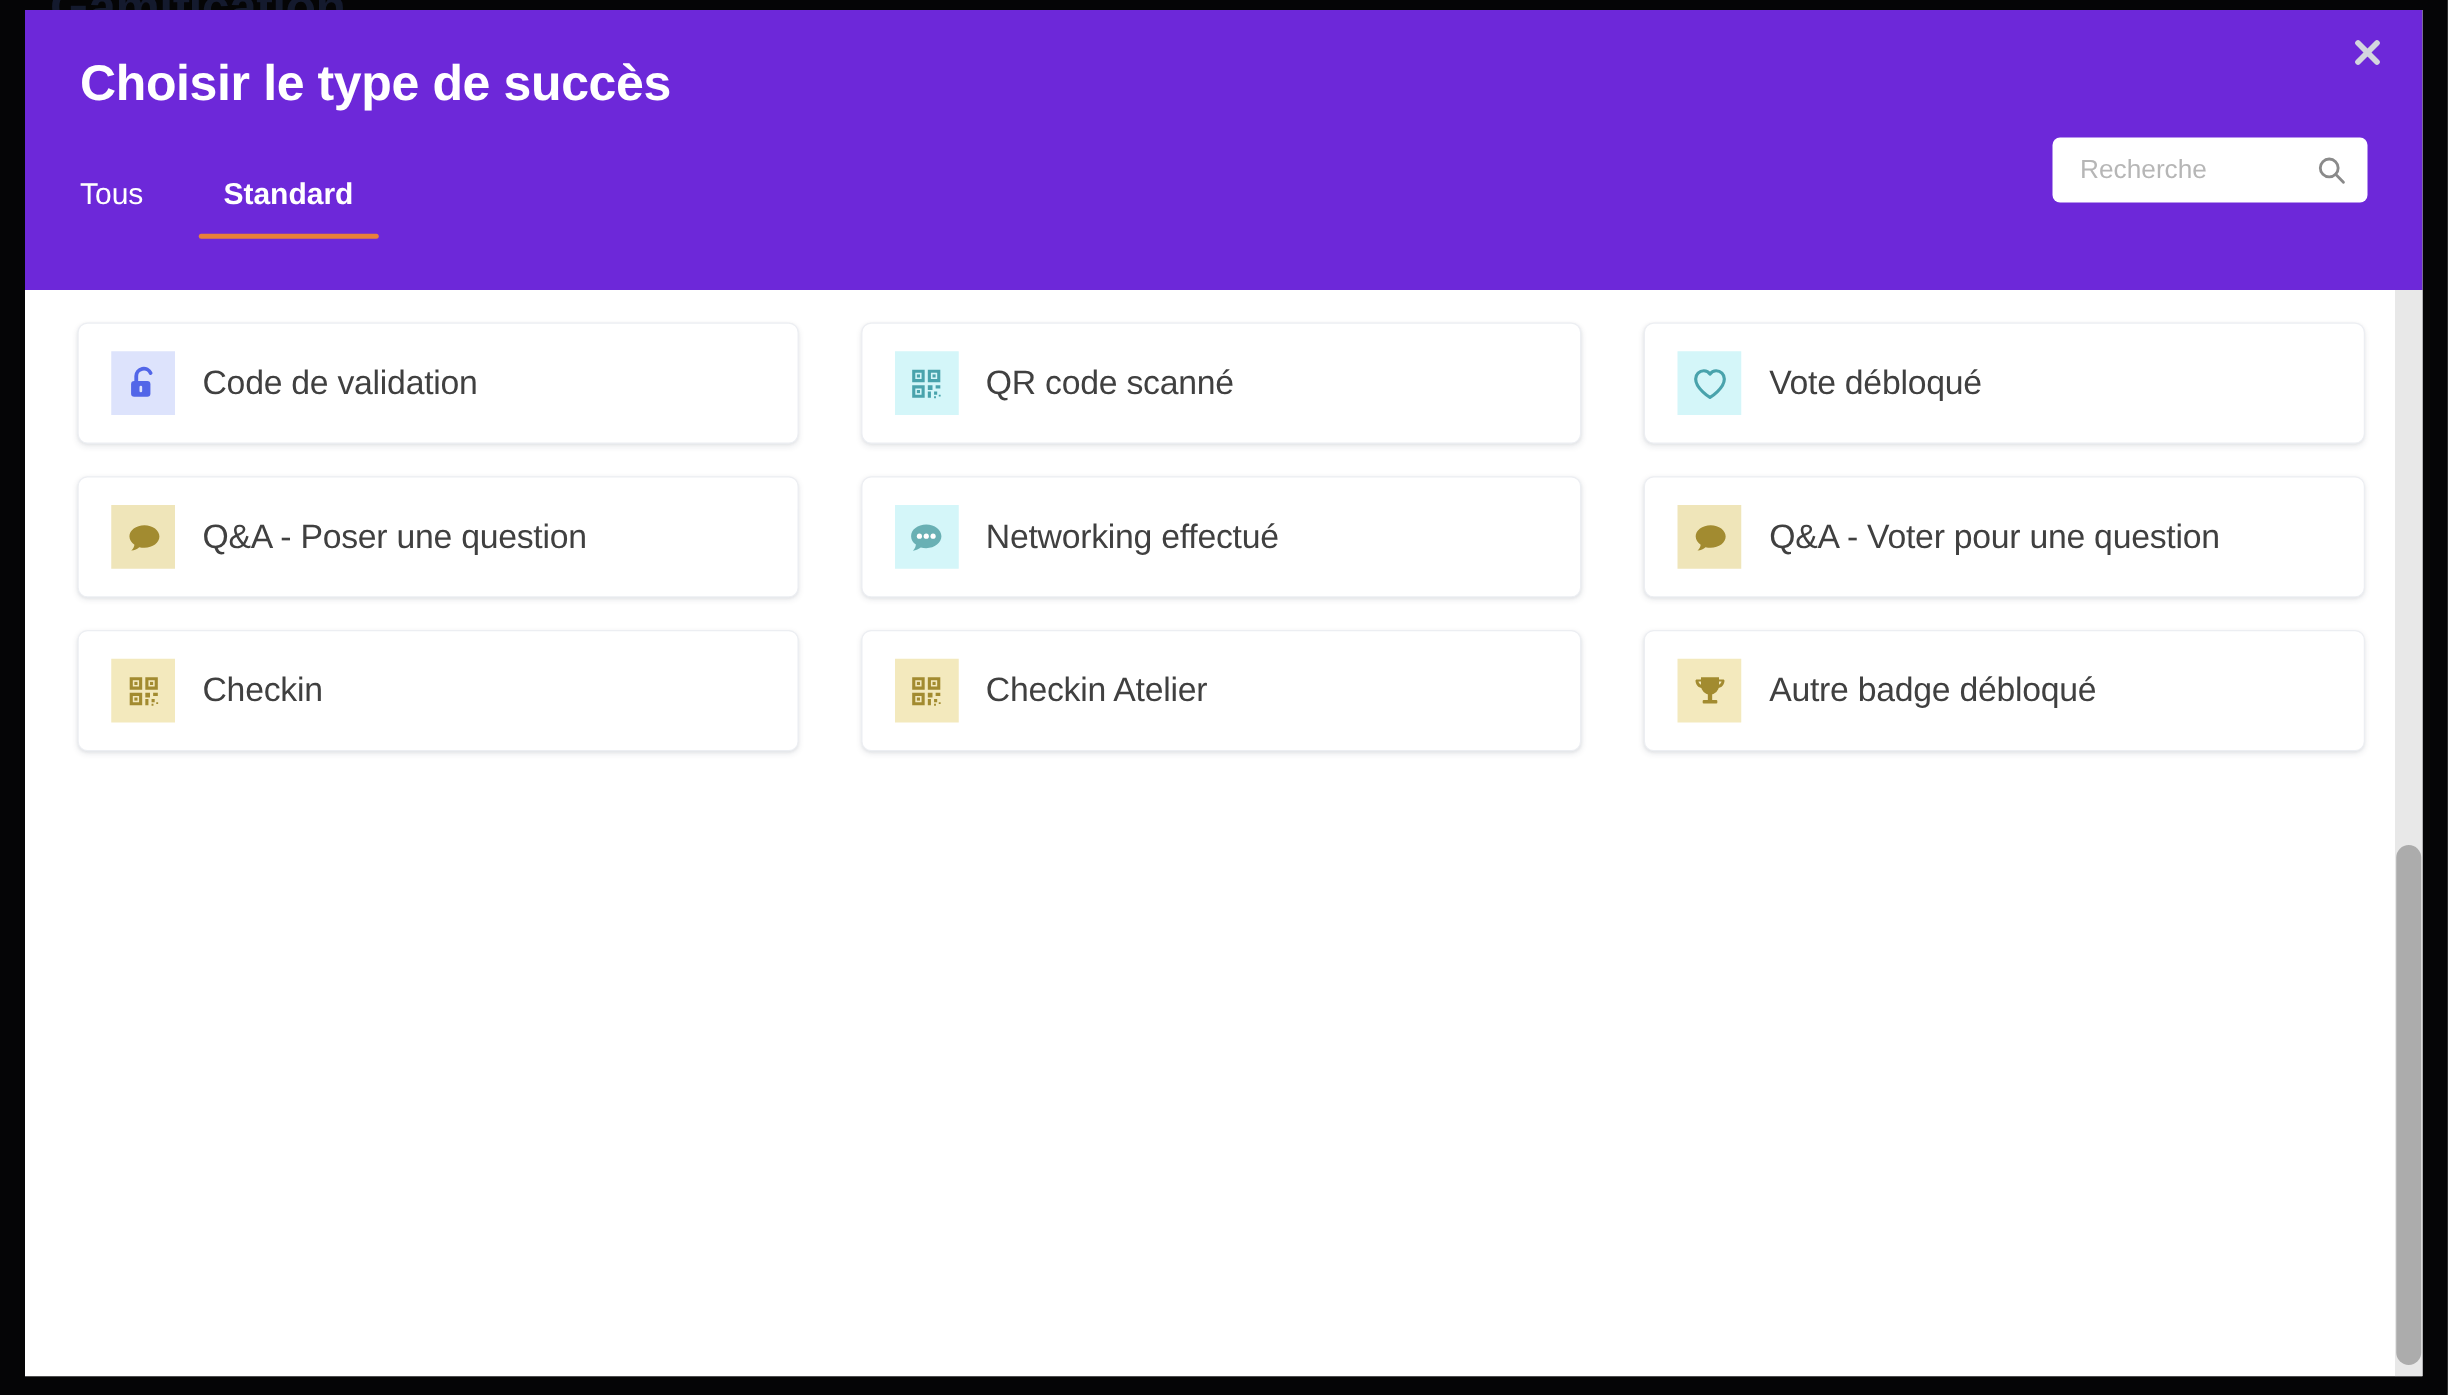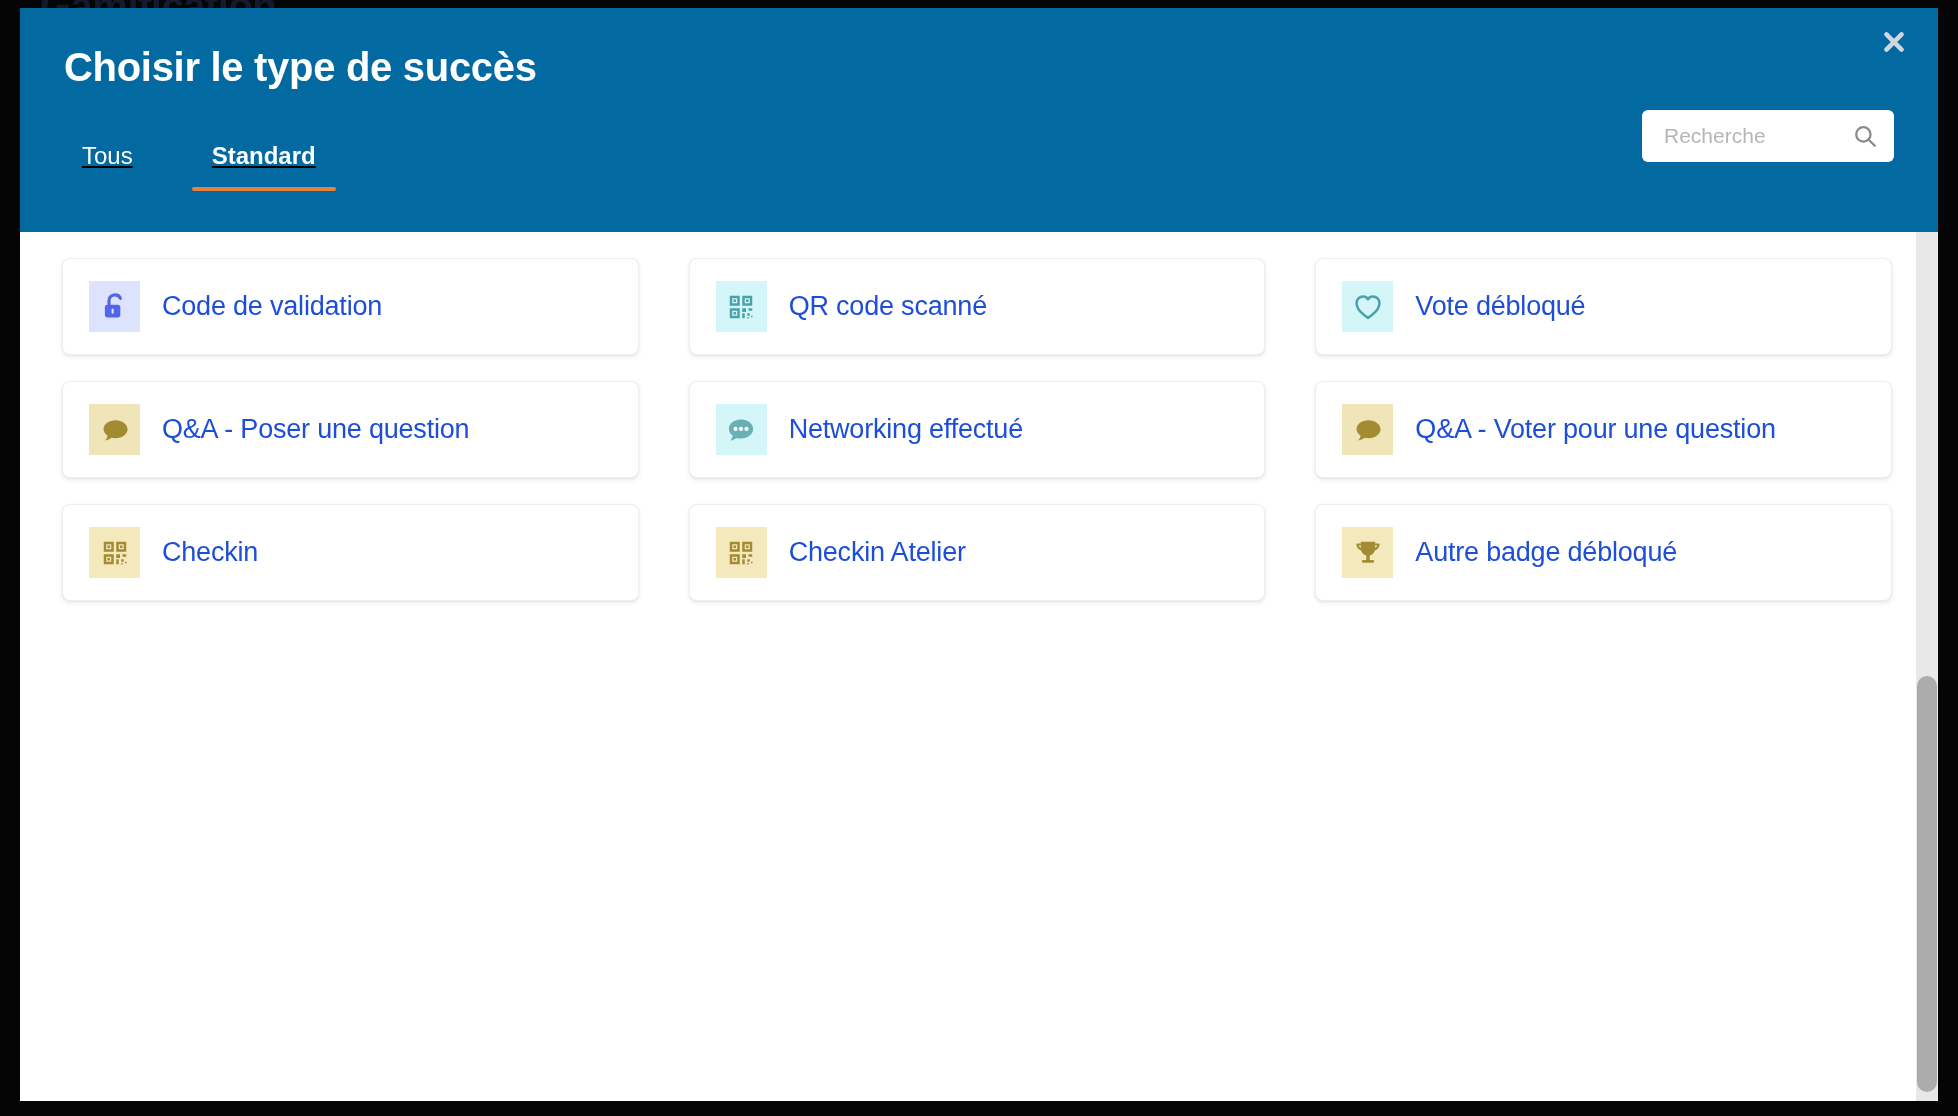--- a/index.html
+++ b/index.html
@@ -48,21 +48,21 @@
     overflow: hidden;
     display: flex;
     flex-direction: column;
   }
 
   
   .modal-header {
     position: relative;
     flex: 0 0 auto;
     height: 224px;
-    background: #0369a1;
+    background: #6d28d9;
     padding: 0 56px;
   }
 
   .modal-title {
     position: absolute;
     left: 44px;
     top: 35px;
     font-size: 40px;
     font-weight: 700;
     color: #ffffff;
@@ -85,26 +85,25 @@
     color: #d3d6de;
     font-size: 34px;
     line-height: 1;
     font-family: "DejaVu Sans", sans-serif;
     font-weight: 400;
   }
 
   
   .tabs {
     position: absolute;
-    left: 48px;
+    left: 30px;
     top: 133px;
     display: flex;
     align-items: flex-start;
-    gap: 15px;
-    text-decoration: underline;
+    gap: 0px;
   }
   .tab {
     position: relative;
     font-size: 24px;
     color: #ffffff;
     padding: 0 32px 20px 32px;
     cursor: pointer;
     white-space: nowrap;
     font-weight: 400;
     line-height: 1.25;
@@ -182,21 +181,21 @@
     width: 51px;
     height: 51px;
     display: flex;
     align-items: center;
     justify-content: center;
   }
   .card-icon svg { display: block; }
 
   .card-label {
     font-size: 27px;
-    color: #1d4ed8;
+    color: #404040;
     line-height: 1.2;
     white-space: nowrap;
     letter-spacing: -0.2px;
   }
 
   
   .scrollbar-track {
     position: absolute;
     right: 0;
     top: 224px;

